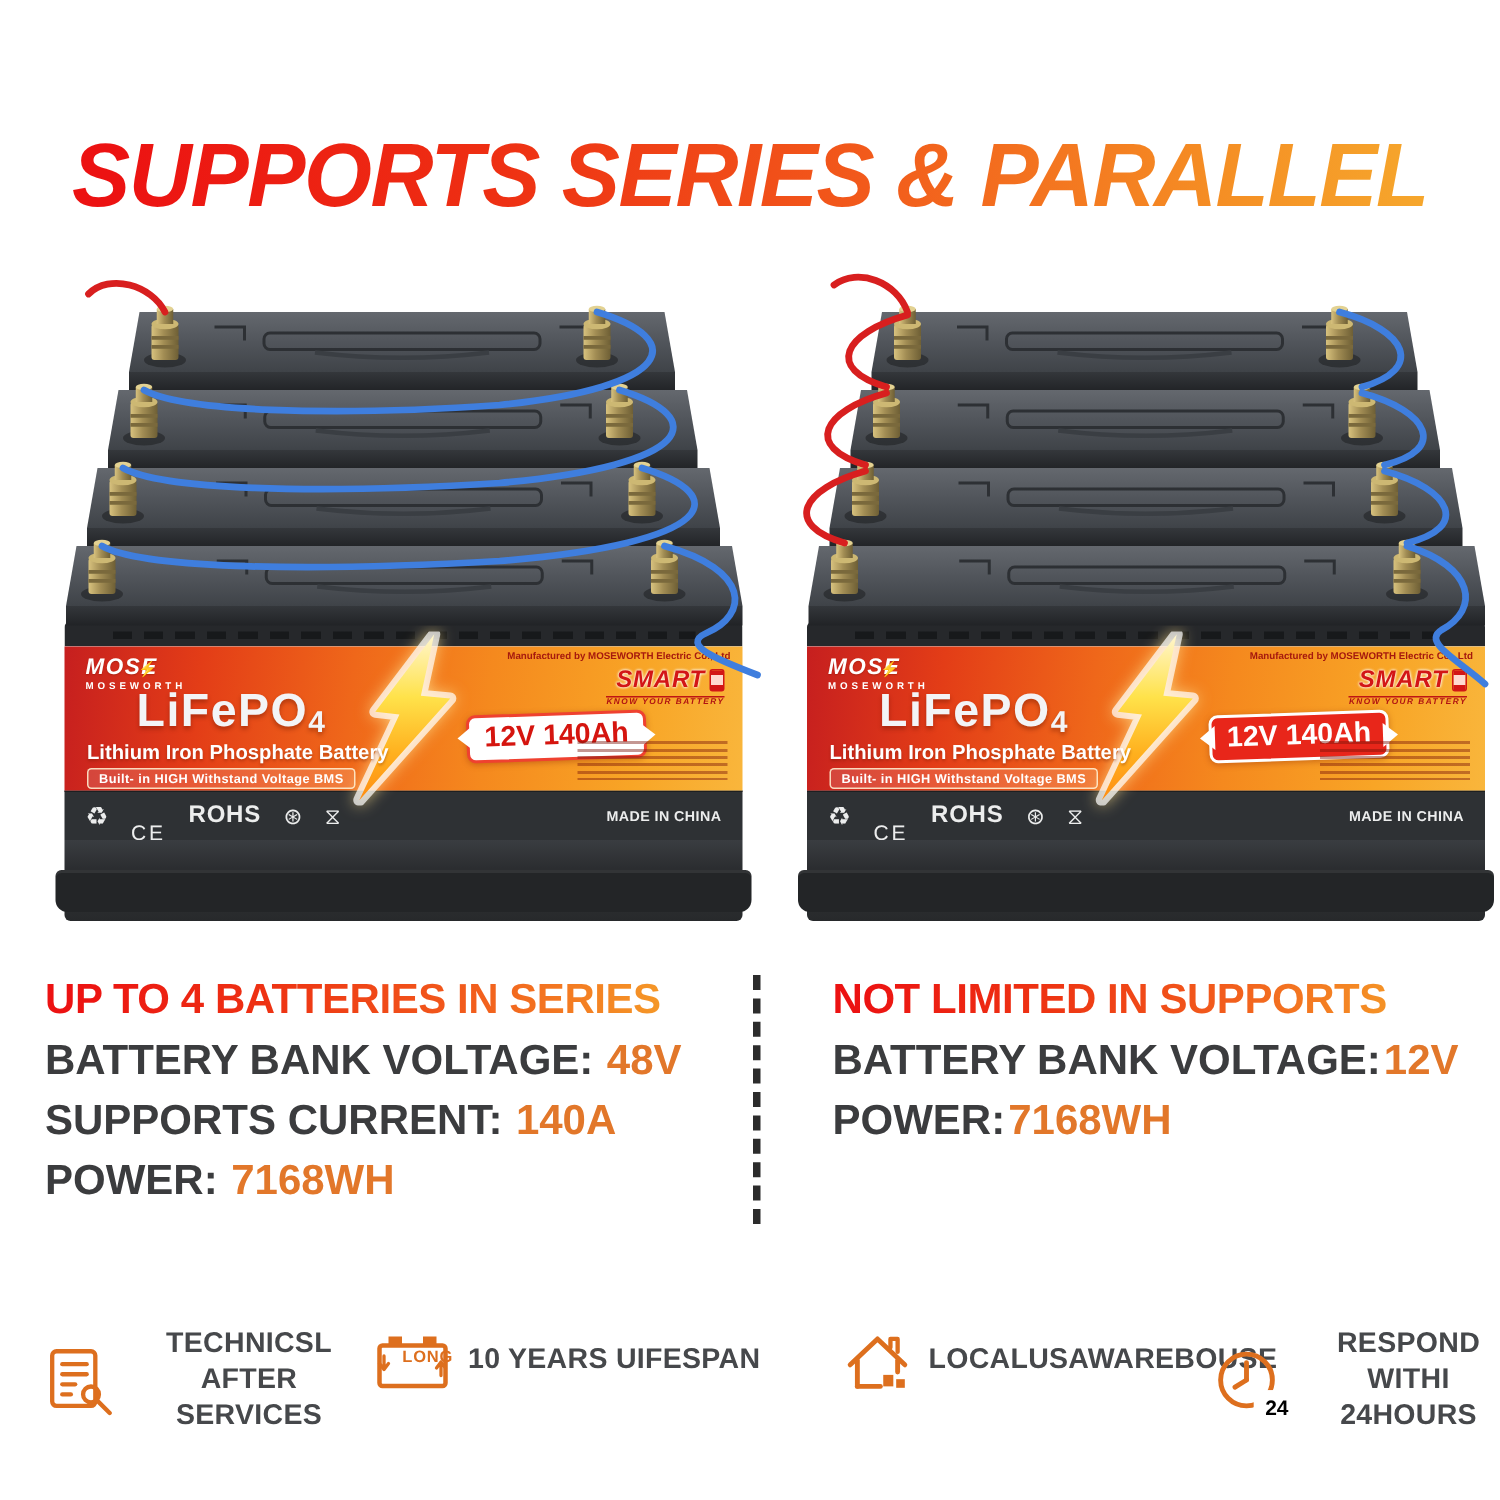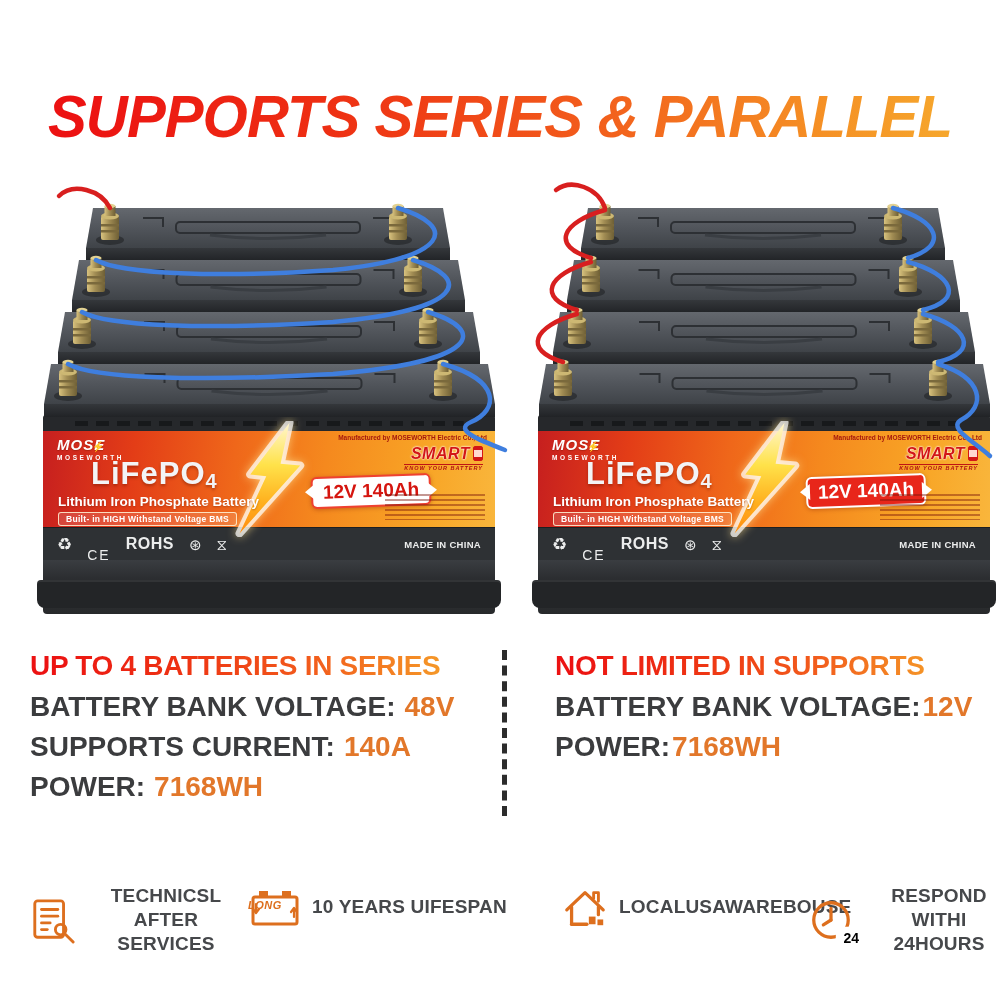--- a/index.html
+++ b/index.html
@@ -88,22 +88,22 @@
   #specs-parallel .spec-row:nth-child(2) .spec-value{margin-left:2px;}
   .divider{position:absolute;left:502px;top:650px;height:166px;width:0;
     border-left:5px dashed #2c2c2c;}
 
   
   .features{position:absolute;top:884px;left:0;width:1000px;height:84px;}
   .feature{position:absolute;display:flex;align-items:center;gap:10px;}
   #feat-0{left:30px;}  #feat-1{left:248px;}  #feat-2{left:561px;}  #feat-3{left:808px;}
   .icon-box{position:relative;flex:none;}
   .icon-box svg{display:block;}
-  .icon-caption{position:absolute;left:0;right:0;top:15px;text-align:left;
-    font-size:11px;font-weight:700;font-style:italic;color:#dd6f1e;letter-spacing:.5px;}
+  .icon-caption{position:absolute;left:0;right:0;top:15px;text-align:right;
+    font-size:11px;font-weight:700;color:#dd6f1e;letter-spacing:.5px;}
   .clock-24{position:absolute;right:-5px;bottom:-3px;font-size:14px;font-weight:700;color:#000000;}
   .feature-label{font-size:19px;font-weight:700;color:#46484b;line-height:1.25;letter-spacing:.2px;}
   #feat-0 .feature-label{width:160px;text-align:center;}
   #feat-3 .feature-label{width:150px;text-align:center;}
 </style>
 </head>
 <body>
 
 <div class="page">
 

